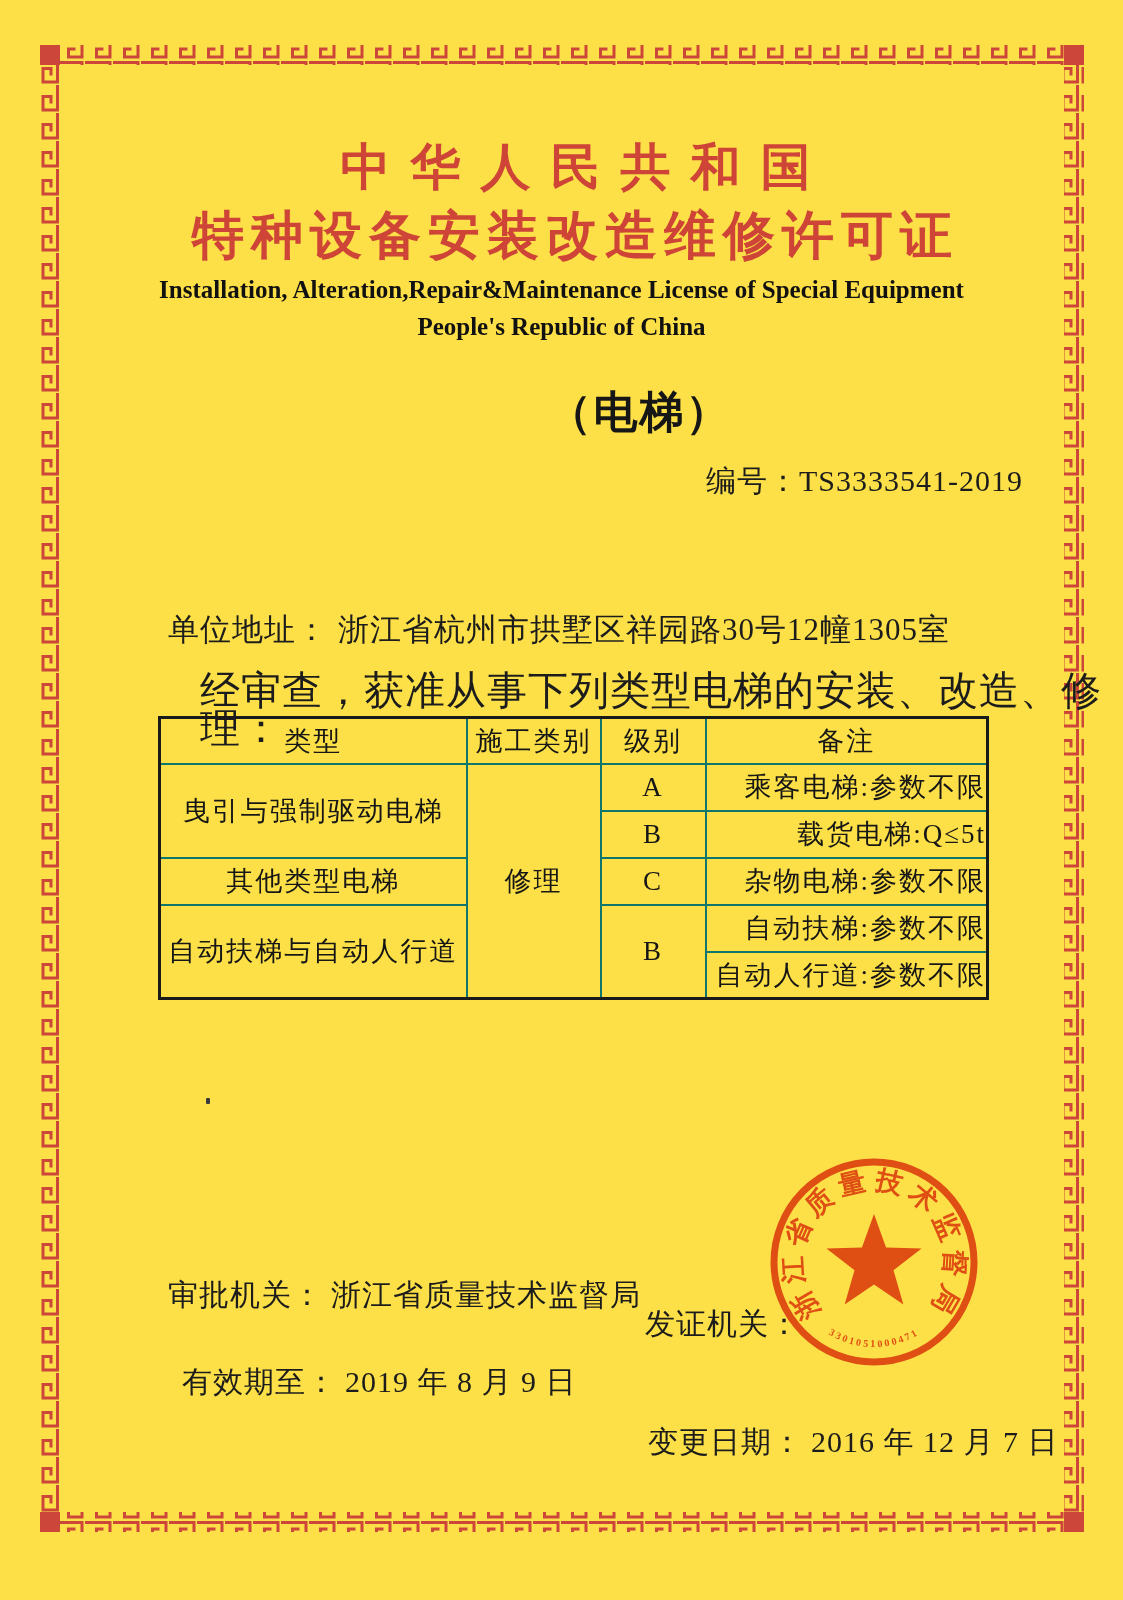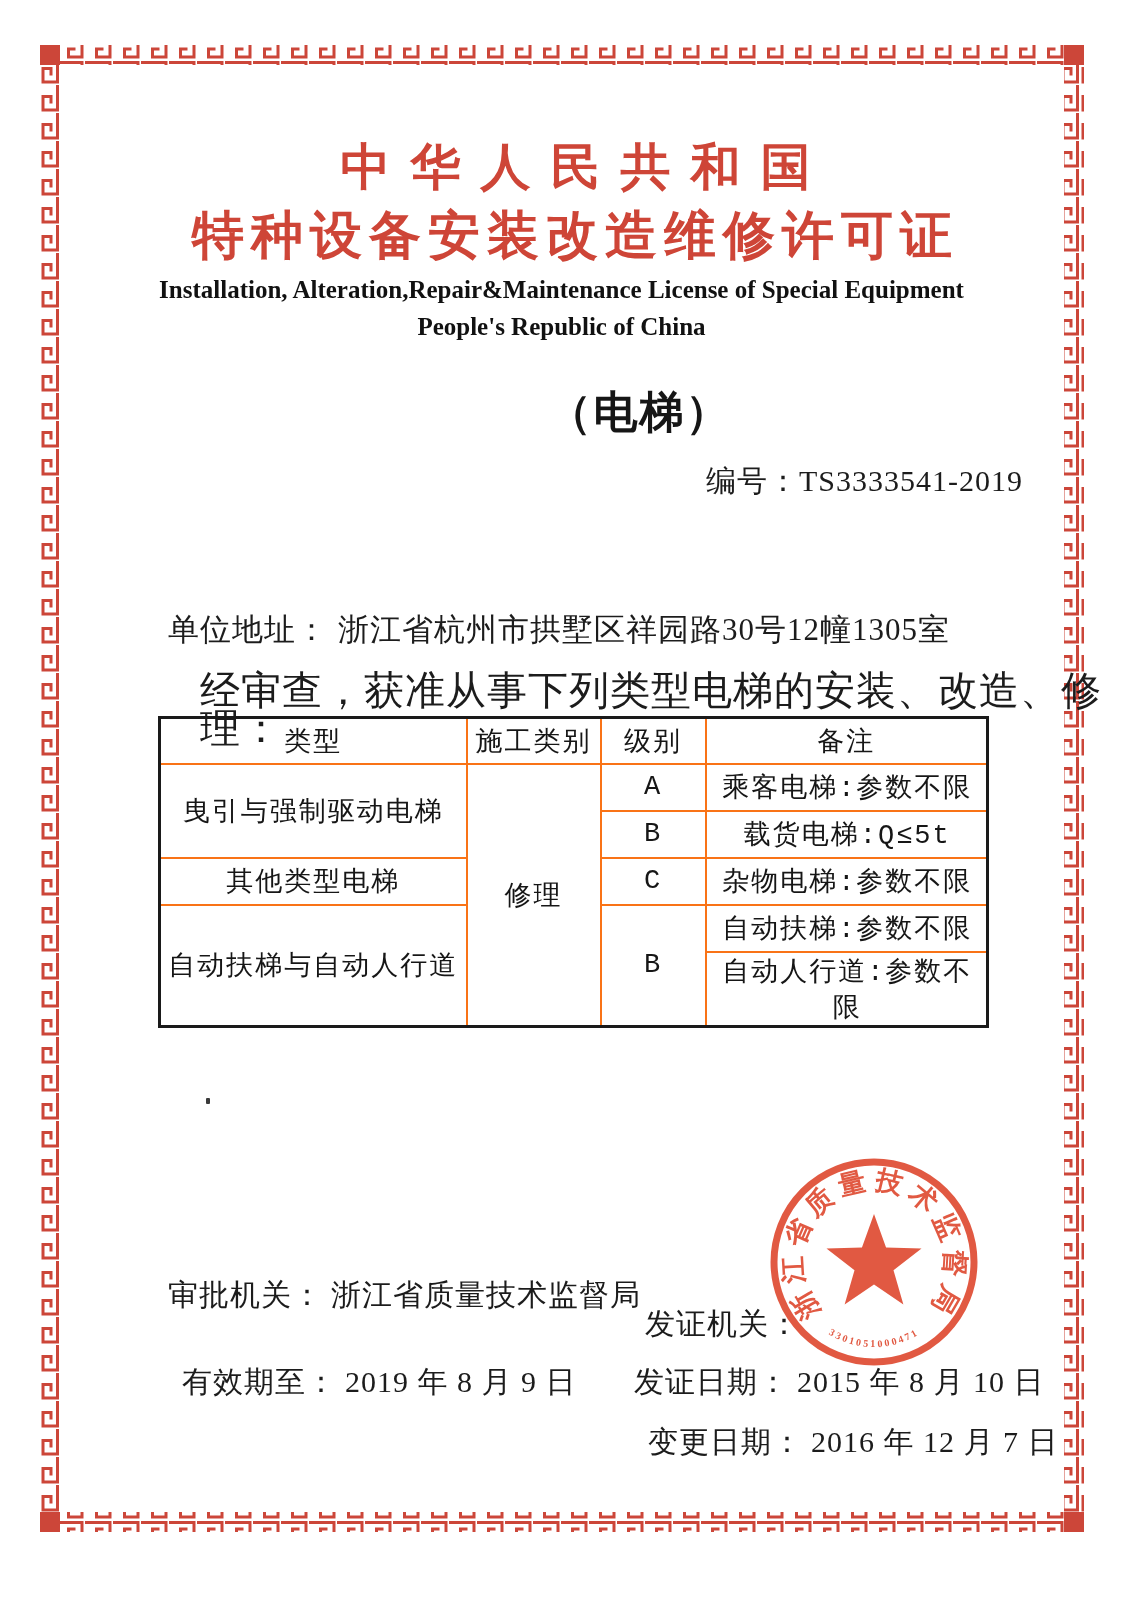--- a/index.html
+++ b/index.html
@@ -1,18 +1,18 @@
 <!DOCTYPE html>
 <html><head>
 <meta charset="utf-8">
 <style>
   html,body{margin:0;padding:0;background:#e8e8e8;}
   .page{
     position:relative;width:1123px;height:1600px;margin:0 auto;
-    background:#ffffff;overflow:hidden;
+    background:#fde047;overflow:hidden;
     font-family:"Liberation Serif",serif;color:#1c1c1c;
   }
   .abs{position:absolute;}
   .center{left:0;width:100%;text-align:center;}
   
   .title-cn-1{top:141px;font-family:"Liberation Sans",sans-serif;font-weight:bold;
     font-size:50px;line-height:52px;letter-spacing:20px;color:#ce4537;padding-left:24px;}
   .title-cn-2{top:207px;font-family:"Liberation Sans",sans-serif;font-weight:bold;
     font-size:52px;line-height:56px;letter-spacing:7px;color:#ce4537;padding-left:14px;}
   .title-en{font-family:"Liberation Serif",serif;font-weight:bold;font-size:25px;line-height:28px;color:#111;}
@@ -25,25 +25,25 @@
   .line-name{left:168px;top:546px;}
   .line-addr{left:168px;top:611px;}
   .line-note{left:200px;top:672px;font-size:40px;}
   .field-line .val{margin-left:10px;}
   
   .scope-table{position:absolute;left:158px;top:716px;width:828px;
     border-collapse:collapse;table-layout:fixed;
     font-size:27px;color:#161616;}
   .scope-table,. scope-table td{box-sizing:border-box;}
   .scope-table{border:3px solid #1a1a1a;}
-  .scope-table td{border:2px solid #f97316;text-align:center;vertical-align:middle;
-    letter-spacing:2px;padding:0;font-family:Liberation Mono, monospace;}
+  .scope-table td{border:2px solid #0f766e;text-align:center;vertical-align:middle;
+    letter-spacing:2px;padding:0;}
   .scope-table tr{height:47px;}
   .scope-table tr.hdr{height:46px;}
-  .scope-table td.remark{text-align:center;padding-left:2px;}
+  .scope-table td.remark{text-align:right;padding-left:2px;}
   
   .foot{font-size:30px;line-height:36px;letter-spacing:1px;}
   .f-approve{left:168px;top:1277px;}
   .f-issue-org{left:645px;top:1306px;}
   .f-valid{left:168px;top:1364px;margin-left:14px;}
   .f-issue-date{left:634px;top:1364px;}
   .f-issue-date .val{margin-left:24px;}
   .f-change{left:648px;top:1424px;}
   .foot .val{margin-left:8px;}
   
@@ -135,23 +135,20 @@
 
   <div class="abs foot f-approve">
     <span>审批机关：</span><span class="val">浙江省质量技术监督局</span>
   </div>
   <div class="abs foot f-issue-org">
     <span>发证机关：</span>
   </div>
   <div class="abs foot f-valid">
     <span>有效期至：</span><span class="val">2019 年 8 月 9 日</span>
   </div>
-  <div class="abs foot f-issue-date">
-    <span>发证日期：</span><span class="val">2015 年 8 月 10 日</span>
-  </div>
   <div class="abs foot f-change">
     <span>变更日期：</span><span class="val">2016 年 12 月 7 日</span>
   </div>
 
   <svg class="abs stamp" width="232" height="232" viewBox="-116 -116 232 232" xmlns="http://www.w3.org/2000/svg">
     <circle r="100" fill="none" stroke="#df4b32" stroke-width="7"></circle>
     <polygon transform="translate(0,2)" fill="#df4b32" points="0,-50 12.05,-16.59 47.55,-15.45 19.5,6.33 29.39,40.45 0,20.5 -29.39,40.45 -19.5,6.33 -47.55,-15.45 -12.05,-16.59"></polygon>
     <path id="sealArcTop" d="M -56 45 A 72 72 0 1 1 56 45" fill="none"></path>
     <text font-size="27" letter-spacing="6.5" fill="#df4b32">
       <textPath href="#sealArcTop" startOffset="50%" text-anchor="middle">浙江省质量技术监督局</textPath>

